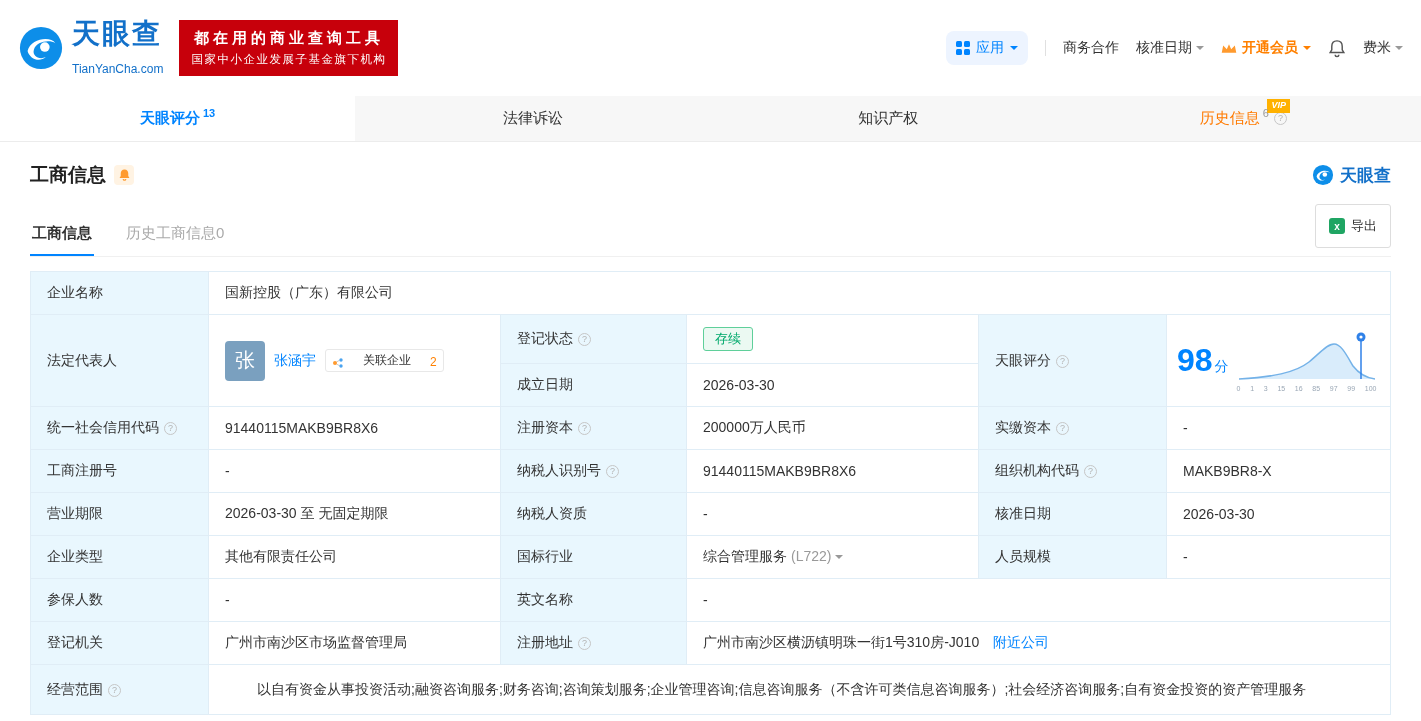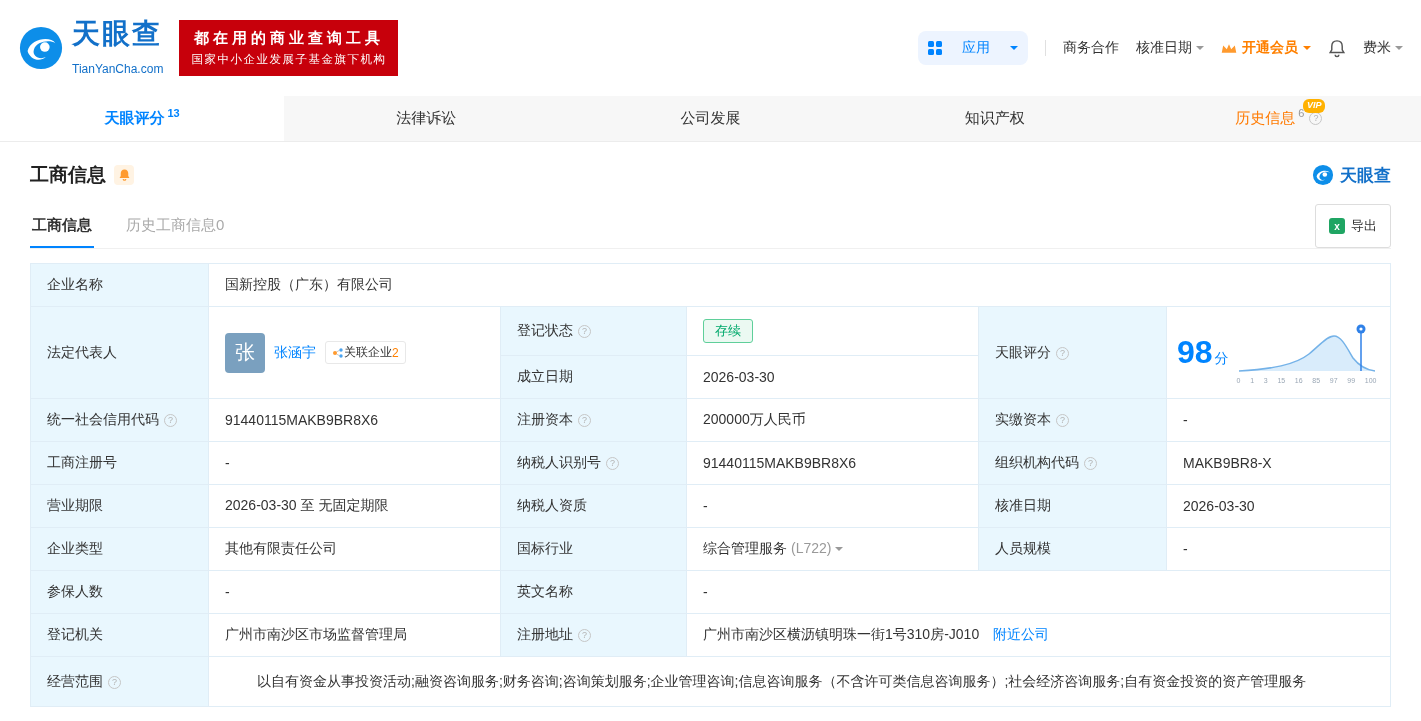--- a/index.html
+++ b/index.html
@@ -25,68 +25,68 @@
   .stab { font-size: 13px; color: #333; cursor: pointer; padding: 3px 0; }
   .stab.active { background: #0084ff; color: #fff; padding: 3px 12px; }
   .search-row { display: flex; margin-top: 7px; }
   .search-box { flex: 1; display: flex; align-items: center; border: 2px solid #0084ff; height: 40px; background: #fff; }
   .search-box input { border: 0; outline: 0; flex: 1; font-size: 14px; padding: 0 12px; color: #333; font-family: inherit; background: transparent; }
   .clear-icon { width: 16px; height: 16px; border-radius: 50%; background: #c9c9c9; color: #fff; font-size: 11px; line-height: 16px; text-align: center; margin-right: 10px; cursor: pointer; flex: 0 0 auto; }
   .clear-icon::before { content: "×"; }
   .search-btn { width: 88px; height: 40px; background: #0084ff; color: #fff; border: 0; font-size: 15px; margin-left: 10px; cursor: pointer; font-family: inherit; }
 
   .top-menu { margin-left: auto; display: flex; align-items: center; gap: 17px; font-size: 14px; white-space: nowrap; }
-  .apps-btn { display: flex; align-items: center; gap: 20px; background: #edf4ff; color: #0084ff; border-radius: 8px; padding: 8px 10px; cursor: pointer; font-family: Liberation Mono, monospace; }
+  .apps-btn { display: flex; align-items: center; gap: 6px; background: #edf4ff; color: #0084ff; border-radius: 8px; padding: 8px 10px; cursor: pointer; font-family: Liberation Mono, monospace; }
   .menu-divider { width: 1px; height: 16px; background: #e0e0e0; }
   .menu-item { color: #333; cursor: pointer; display: flex; align-items: center; gap: 4px; }
   .menu-vip { color: #ff8000; cursor: pointer; display: flex; align-items: center; gap: 5px; font-weight: bold; }
   .caret { display: inline-block; width: 0; height: 0; border: 4px solid transparent; border-top-color: #999; transform: translateY(2px); }
   .caret.blue { border-top-color: #0084ff; }
   .caret.orange { border-top-color: #ff8000; }
   .bell-btn { cursor: pointer; display: flex; align-items: center; }
 
   
   .main-nav { display: flex; height: 46px; background: #f7f7f7; border-bottom: 1px solid #ececec; }
   .nav-tab { flex: 1; display: flex; align-items: center; justify-content: center; font-size: 15px; color: #333; cursor: pointer; position: relative; }
   .nav-tab.active { background: #fff; color: #0084ff; font-weight: bold; }
   .nav-tab .count { font-size: 11px; margin-left: 3px; transform: translateY(-6px); display: inline-block; }
   .nav-tab.active .count { color: #0084ff; }
   .nav-tab.history { color: #ff7a00; }
   .nav-tab.history .count { color: #999; }
-  .vip-tag { position: absolute; top: 3px; left: calc(50% + 24px); background: #ffb100; color: #fff; font-size: 9px; font-weight: bold; font-style: italic; padding: 1px 4px; border-radius: 6px; line-height: 1.3; }
+  .vip-tag { position: absolute; top: 3px; left: calc(50% + 24px); background: #ffb100; color: #fff; font-size: 9px; font-weight: bold; font-style: italic; padding: 1px 4px; border-radius: 0; line-height: 1.3; }
 
   
   .q { display: inline-block; width: 13px; height: 13px; border-radius: 50%; border: 1px solid #c6c6c6; color: #b3b3b3; font-size: 9px; line-height: 11px; text-align: center; margin-left: 5px; vertical-align: 1px; cursor: pointer; }
   .q::before { content: "?"; }
 
   
   .content { padding: 0 30px; }
   .section-head { display: flex; align-items: center; margin-top: 20px; gap: 8px; }
   .section-head h2 { font-size: 19px; color: #222; font-weight: bold; }
   .monitor-bell { width: 20px; height: 20px; background: #fff3e3; border-radius: 4px; display: flex; align-items: center; justify-content: center; cursor: pointer; }
   .corner-logo { margin-left: auto; display: flex; align-items: center; gap: 6px; }
   .corner-logo-text { font-size: 17px; font-weight: bold; color: #1270c9; }
 
   .subtab-row { display: flex; align-items: flex-end; margin-top: 16px; border-bottom: 1px solid #f0f0f0; }
   .subtab { font-size: 15px; color: #333; font-weight: bold; padding: 6px 2px 11px; border-bottom: 2px solid #0084ff; cursor: pointer; }
   .subtab.inactive { color: #aaa; font-weight: normal; border-bottom: 2px solid transparent; margin-left: 30px; }
-  .export-btn { margin-left: auto; display: flex; align-items: center; gap: 6px; border: 1px solid #ddd; border-radius: 3px; padding: 12px 13px; font-size: 13px; color: #333; background: #fff; cursor: pointer; font-family: inherit; }
+  .export-btn { margin-left: auto; display: flex; align-items: center; gap: 6px; border: 1px solid #ddd; border-radius: 3px; padding: 12px 13px; font-size: 13px; color: #333; background: #fff; cursor: pointer; margin-bottom: 8px; font-family: inherit; }
   .xls-icon { width: 16px; height: 16px; background: #1fa563; border-radius: 3px; color: #fff; font-size: 10px; font-weight: bold; display: flex; align-items: center; justify-content: center; }
   .xls-icon::before { content: "x"; }
 
   
   .info-table { width: 100%; border-collapse: collapse; margin: 14px 0 16px; table-layout: fixed; }
   .info-table td { border: 1px solid #e0edf6; padding: 12px 16px; font-size: 14px; color: #333; vertical-align: middle; word-break: break-all; }
   .info-table td.lbl { background: #e9f7fe; }
   .w1 { width: 178px; } .w2 { width: 292px; } .w3 { width: 186px; } .w4 { width: 292px; } .w5 { width: 188px; }
 
   .rep { display: flex; align-items: center; gap: 9px; }
   .avatar { width: 40px; height: 40px; background: #7aa0bf; border-radius: 4px; color: #fff; font-size: 20px; display: flex; align-items: center; justify-content: center; cursor: pointer; flex: 0 0 auto; }
   .rep-name { color: #0084ff; cursor: pointer; }
-  .rel-badge { display: inline-flex; align-items: center; gap: 0; border: 1px solid #e8e8e8; border-radius: 3px; padding: 2px 6px; font-size: 12px; color: #333; cursor: pointer; background: #fff; }
+  .rel-badge { display: inline-flex; align-items: flex-end; gap: 19px; border: 1px solid #e8e8e8; border-radius: 3px; padding: 2px 6px; font-size: 12px; color: #333; cursor: pointer; background: #fff; }
   .rel-count { color: #ff8000; }
 
   .status-badge { display: inline-block; padding: 2px 11px; border: 1px solid #5fcf9a; border-radius: 3px; background: #ebf9f2; color: #00a96c; font-size: 13px; }
 
   .score-cell { padding: 6px 10px !important; }
   .score-wrap { display: flex; align-items: center; gap: 8px; }
   .score-num { color: #0084ff; white-space: nowrap; }
   .score-num .n { font-size: 32px; font-weight: bold; }
   .score-num .u { font-size: 14px; margin-left: 2px; }
   .score-chart { width: 140px; }
@@ -156,23 +156,20 @@
   </div>
 </header>
 
 <nav class="main-nav">
   <div class="nav-tab active">
     <span>天眼评分</span>
     <span class="count">13</span>
   </div>
   <div class="nav-tab">
     <span>法律诉讼</span>
-  </div>
-  <div class="nav-tab">
-    <span>公司发展</span>
   </div>
   <div class="nav-tab">
     <span>知识产权</span>
   </div>
   <div class="nav-tab history">
     <span class="vip-tag">VIP</span>
     <span>历史信息</span>
     <span class="count">6</span>
     <span class="q"></span>
   </div>

